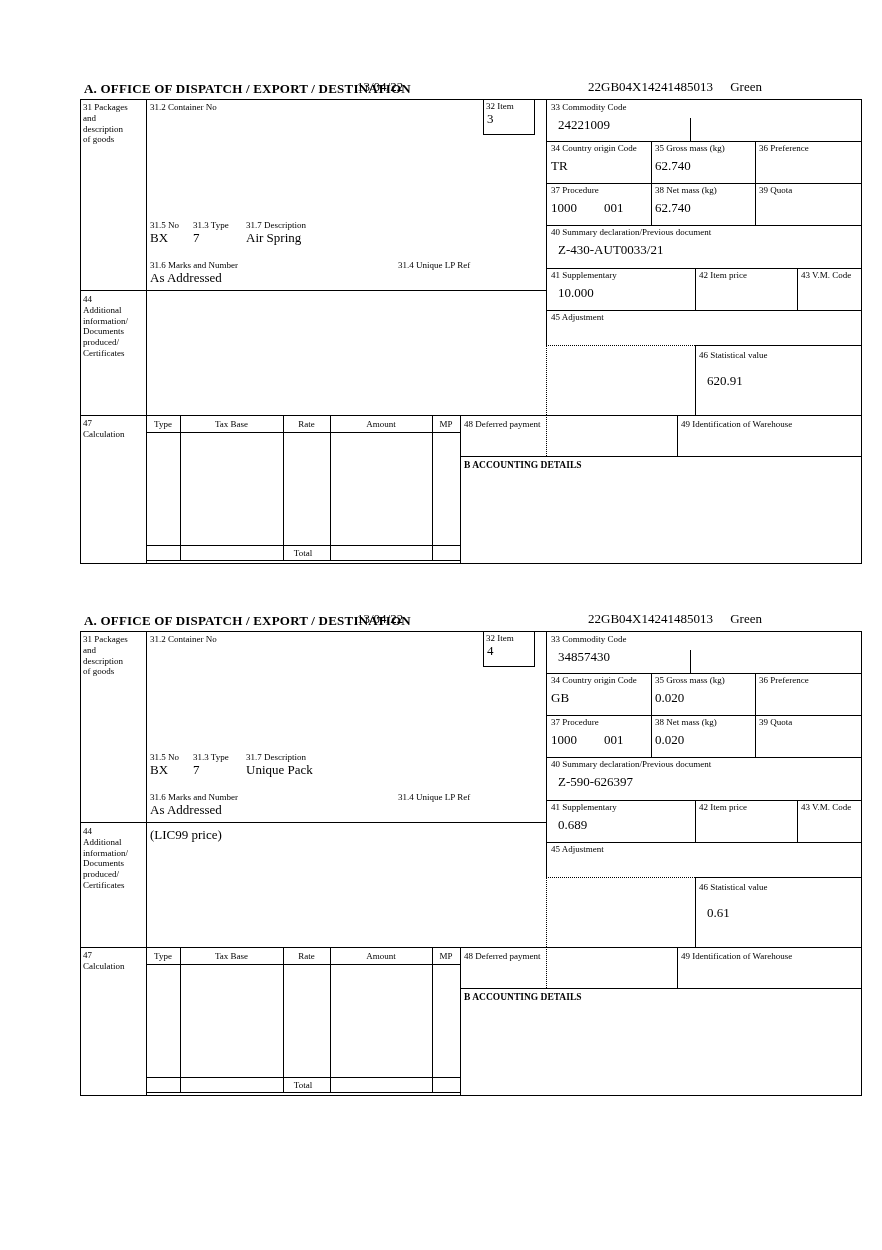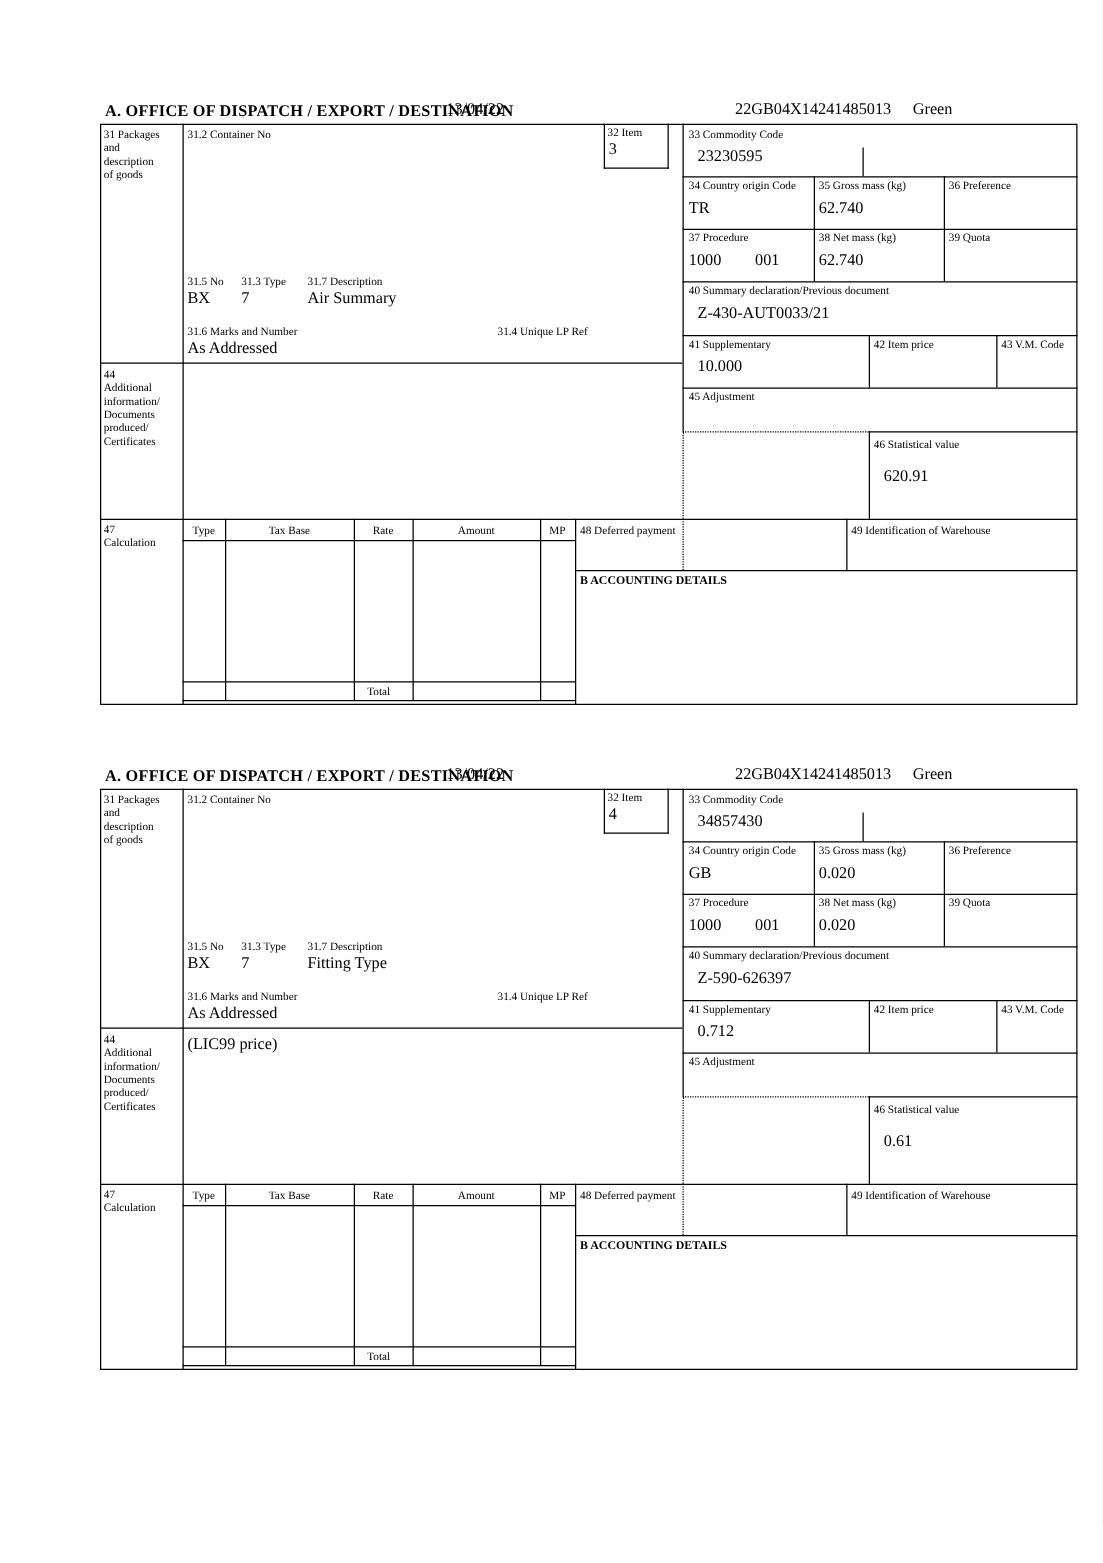--- a/index.html
+++ b/index.html
@@ -85,30 +85,30 @@
 
     <div class="abs lbl" style="left:70px;top:22px">31.2 Container No</div>
     <div class="abs lbl" style="left:406px;top:21px">32 Item</div>
     <div class="abs val" style="left:407px;top:32px">3</div>
 
     <div class="abs lbl" style="left:70px;top:140px">31.5 No</div>
     <div class="abs lbl" style="left:113px;top:140px">31.3 Type</div>
     <div class="abs lbl" style="left:166px;top:140px">31.7 Description</div>
     <div class="abs val" style="left:70px;top:151px">BX</div>
     <div class="abs val" style="left:113px;top:151px">7</div>
-    <div class="abs val" style="left:166px;top:151px">Air Summary</div>
+    <div class="abs val" style="left:166px;top:151px">Air Spring</div>
 
     <div class="abs lbl" style="left:70px;top:180px">31.6 Marks and Number</div>
     <div class="abs lbl" style="left:318px;top:180px">31.4 Unique LP Ref</div>
     <div class="abs val" style="left:70px;top:191px">As Addressed</div>
 
     <div class="abs val" style="left:70px;top:216px"></div>
 
     <div class="abs lbl" style="left:471px;top:22px">33 Commodity Code</div>
-    <div class="abs val" style="left:478px;top:38px">23230595</div>
+    <div class="abs val" style="left:478px;top:38px">24221009</div>
 
     <div class="abs lbl" style="left:471px;top:63px">34 Country origin Code</div>
     <div class="abs val" style="left:471px;top:79px">TR</div>
     <div class="abs lbl" style="left:575px;top:63px">35 Gross mass (kg)</div>
     <div class="abs val" style="left:575px;top:79px">62.740</div>
     <div class="abs lbl" style="left:679px;top:63px">36 Preference</div>
 
     <div class="abs lbl" style="left:471px;top:105px">37 Procedure</div>
     <div class="abs val" style="left:471px;top:121px">1000</div>
     <div class="abs val" style="left:524px;top:121px">001</div>
@@ -200,21 +200,21 @@
 
     <div class="abs lbl" style="left:70px;top:22px">31.2 Container No</div>
     <div class="abs lbl" style="left:406px;top:21px">32 Item</div>
     <div class="abs val" style="left:407px;top:32px">4</div>
 
     <div class="abs lbl" style="left:70px;top:140px">31.5 No</div>
     <div class="abs lbl" style="left:113px;top:140px">31.3 Type</div>
     <div class="abs lbl" style="left:166px;top:140px">31.7 Description</div>
     <div class="abs val" style="left:70px;top:151px">BX</div>
     <div class="abs val" style="left:113px;top:151px">7</div>
-    <div class="abs val" style="left:166px;top:151px">Fitting Type</div>
+    <div class="abs val" style="left:166px;top:151px">Unique Pack</div>
 
     <div class="abs lbl" style="left:70px;top:180px">31.6 Marks and Number</div>
     <div class="abs lbl" style="left:318px;top:180px">31.4 Unique LP Ref</div>
     <div class="abs val" style="left:70px;top:191px">As Addressed</div>
 
     <div class="abs val" style="left:70px;top:216px">(LIC99 price)</div>
 
     <div class="abs lbl" style="left:471px;top:22px">33 Commodity Code</div>
     <div class="abs val" style="left:478px;top:38px">34857430</div>
 
@@ -228,21 +228,21 @@
     <div class="abs val" style="left:471px;top:121px">1000</div>
     <div class="abs val" style="left:524px;top:121px">001</div>
     <div class="abs lbl" style="left:575px;top:105px">38 Net mass (kg)</div>
     <div class="abs val" style="left:575px;top:121px">0.020</div>
     <div class="abs lbl" style="left:679px;top:105px">39 Quota</div>
 
     <div class="abs lbl" style="left:471px;top:147px">40 Summary declaration/Previous document</div>
     <div class="abs val" style="left:478px;top:163px">Z-590-626397</div>
 
     <div class="abs lbl" style="left:471px;top:190px">41 Supplementary</div>
-    <div class="abs val" style="left:478px;top:206px">0.712</div>
+    <div class="abs val" style="left:478px;top:206px">0.689</div>
     <div class="abs lbl" style="left:619px;top:190px">42 Item price</div>
     <div class="abs lbl" style="left:721px;top:190px">43 V.M. Code</div>
 
     <div class="abs lbl" style="left:471px;top:232px">45 Adjustment</div>
 
     <div class="abs lbl" style="left:619px;top:270px">46 Statistical value</div>
     <div class="abs val" style="left:627px;top:294px">0.61</div>
 
     <div class="abs lbl ctr" style="left:66px;top:339px;width:34px">Type</div>
     <div class="abs lbl ctr" style="left:100px;top:339px;width:103px">Tax Base</div>

